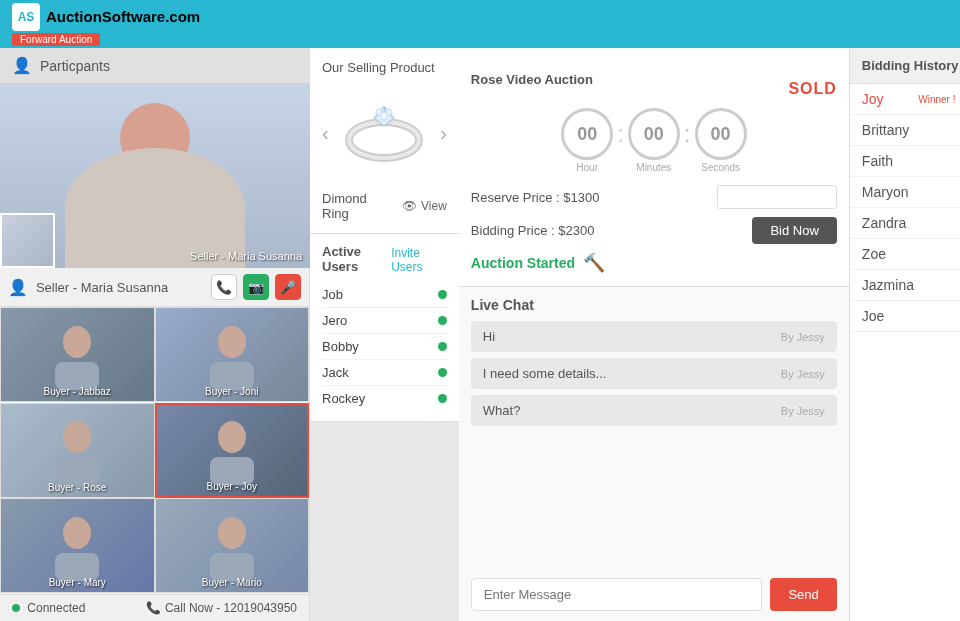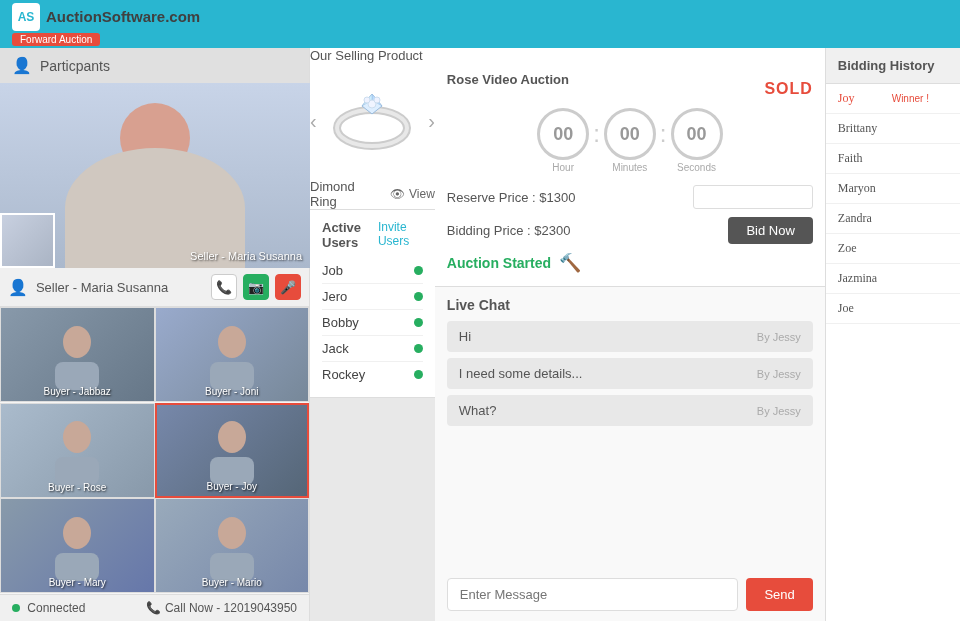--- a/index.html
+++ b/index.html
@@ -29,21 +29,21 @@
       font-weight: bold;
       font-size: 12px;
       width: 28px;
       height: 28px;
       display: flex;
       align-items: center;
       justify-content: center;
       border-radius: 4px;
     }
     .logo-text {
-      color: #404040;
+      color: #000000;
       font-size: 15px;
       font-weight: bold;
     }
     .logo-sub {
       background: #e74c3c;
       color: #fff;
       font-size: 10px;
       padding: 1px 8px;
       border-radius: 3px;
       margin-top: 2px;
@@ -226,20 +226,21 @@
       height: 8px;
       border-radius: 50%;
       background: #27ae60;
       margin-right: 4px;
     }
 
     
     .product-panel {
       background: #fff;
       border-bottom: 1px solid #ddd;
+      padding: 12px;
       position: relative;
     }
     .product-title {
       font-size: 13px;
       color: #555;
       margin-bottom: 8px;
     }
     .product-image-area {
       display: flex;
       align-items: center;
@@ -285,21 +286,21 @@
     }
 
     
     .active-users-panel {
       background: #fff;
       border-bottom: 1px solid #ddd;
       padding: 10px 12px;
     }
     .active-users-header {
       display: flex;
-      align-items: flex-start;
+      align-items: flex-end;
       justify-content: space-between;
       margin-bottom: 8px;
     }
     .active-users-title {
       font-size: 13px;
       color: #555;
       font-weight: bold;
     }
     .invite-users-link {
       font-size: 12px;
@@ -538,22 +539,21 @@
     }
     .bid-winner-label {
       font-size: 10px;
       color: #e74c3c;
     }
     .bid-amount {
       color: #555;
       font-size: 12px;
     }
     .bid-name {
-      font-size: 12px;
-      font-family: Liberation Serif, serif;
+      font-size: 14px;
     }
     .bid-name.winner-name { color: #e74c3c; }
 
     
     .buyer-bg-1 { background: linear-gradient(135deg, #8899aa, #667788); }
     .buyer-bg-2 { background: linear-gradient(135deg, #99aacc, #778899); }
     .buyer-bg-3 { background: linear-gradient(135deg, #aabbcc, #8899aa); }
     .buyer-bg-4 { background: linear-gradient(135deg, #7788aa, #556677); }
     .buyer-bg-5 { background: linear-gradient(135deg, #889aaa, #6677aa); }
     .buyer-bg-6 { background: linear-gradient(135deg, #99aabb, #7788aa); }

